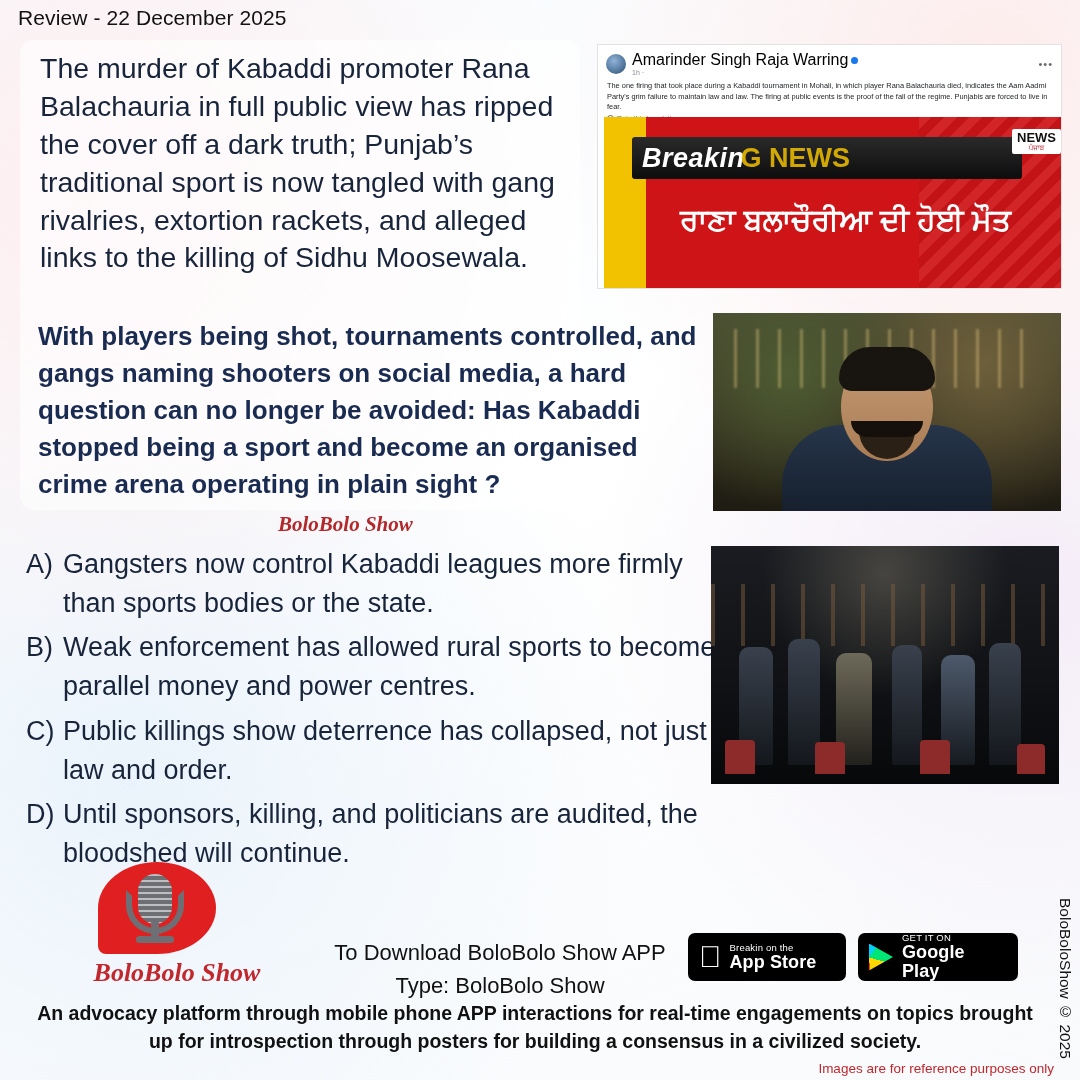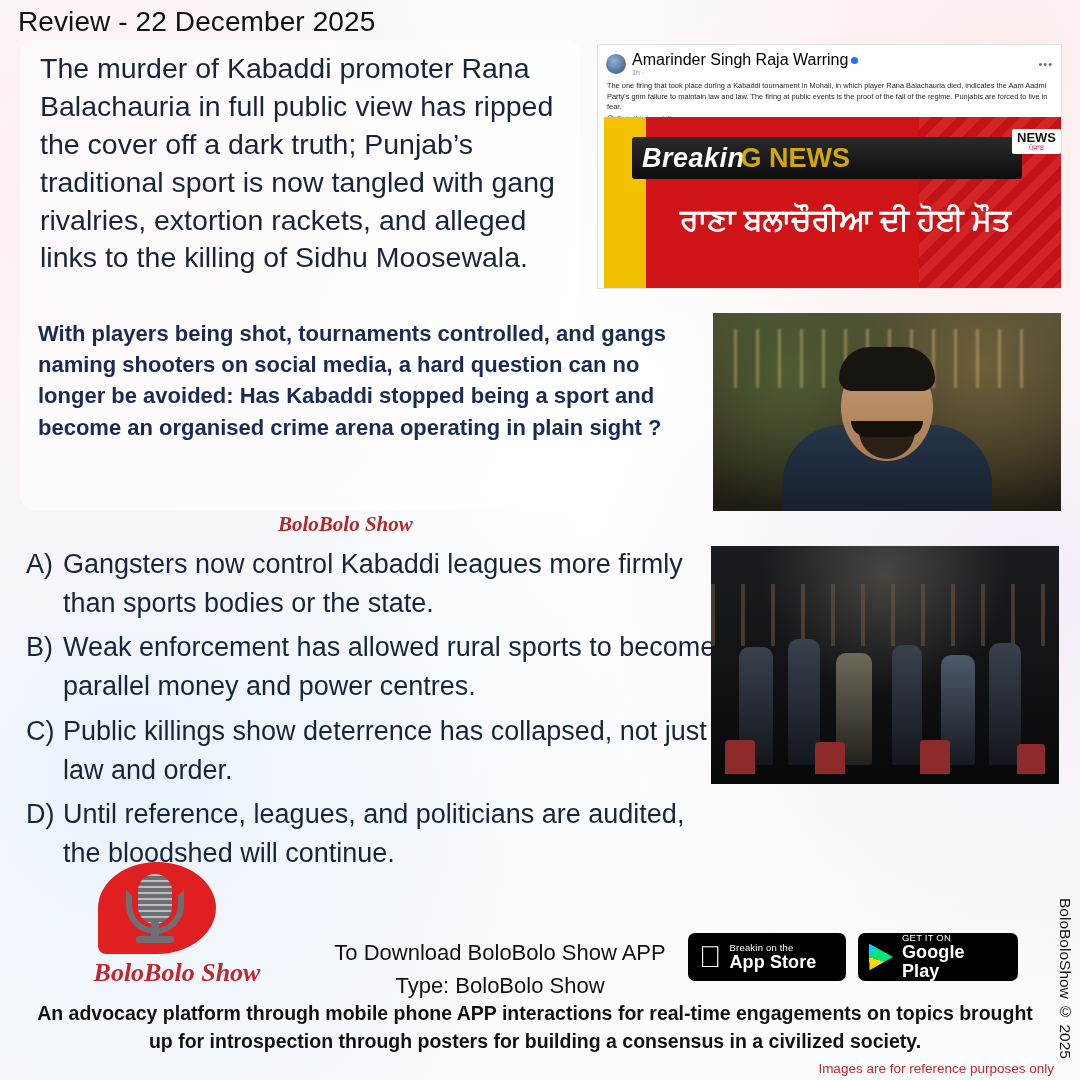--- a/index.html
+++ b/index.html
@@ -16,38 +16,38 @@
       radial-gradient(circle at 8% 18%, #fdeef0 0%, rgba(253,238,240,0) 38%),
       radial-gradient(circle at 92% 6%, #fdecec 0%, rgba(253,236,236,0) 32%),
       radial-gradient(circle at 12% 72%, #eaf3fb 0%, rgba(234,243,251,0) 42%),
       radial-gradient(circle at 95% 55%, #f4ecf7 0%, rgba(244,236,247,0) 36%),
       linear-gradient(160deg, #f7fbfe 0%, #ffffff 45%, #f8fafc 100%);
   }
 
   
   .review-header {
     position: absolute; left: 18px; top: 6px;
-    font-size: 28px; color: #111; letter-spacing: .1px;
+    font-size: 21px; color: #111; letter-spacing: .1px;
   }
 
   
   .quote-card {
     position: absolute; left: 20px; top: 40px;
     width: 560px; height: 470px;
     background: rgba(255,255,255,0.62);
     border-radius: 14px;
   }
 
   .para-intro {
     position: absolute; left: 40px; top: 50px; width: 530px;
     font-size: 28.5px; line-height: 1.33; color: #17243a;
   }
   .para-bold {
     position: absolute; left: 38px; top: 318px; width: 660px;
-    font-size: 22px; line-height: 1.42; font-weight: bold; color: #1a2b52;
+    font-size: 26px; line-height: 1.42; font-weight: bold; color: #1a2b52;
   }
 
   
   .brand-script {
     position: absolute; left: 278px; top: 512px;
     font-family: "Liberation Serif", serif;
     font-size: 21px; font-style: italic; font-weight: bold;
     color: #b2282b;
   }
 
@@ -288,21 +288,21 @@
     <div class="option-row">
       <span class="option-letter">B)</span>
       <span class="option-text">Weak enforcement has allowed rural sports to become parallel money and power centres.</span>
     </div>
     <div class="option-row">
       <span class="option-letter">C)</span>
       <span class="option-text">Public killings show deterrence has collapsed, not just law and order.</span>
     </div>
     <div class="option-row">
       <span class="option-letter">D)</span>
-      <span class="option-text">Until reference, leagues, and politicians are audited, the bloodshed will continue.</span>
+      <span class="option-text">Until sponsors, killing, and politicians are audited, the bloodshed will continue.</span>
     </div>
   </div>
 
   <div class="fb-card">
     <div class="fb-head">
       <div class="fb-avatar"></div>
       <div>
         <div>
           <span>Amarinder Singh Raja Warring</span><span class="fb-verified"></span>
         </div>

